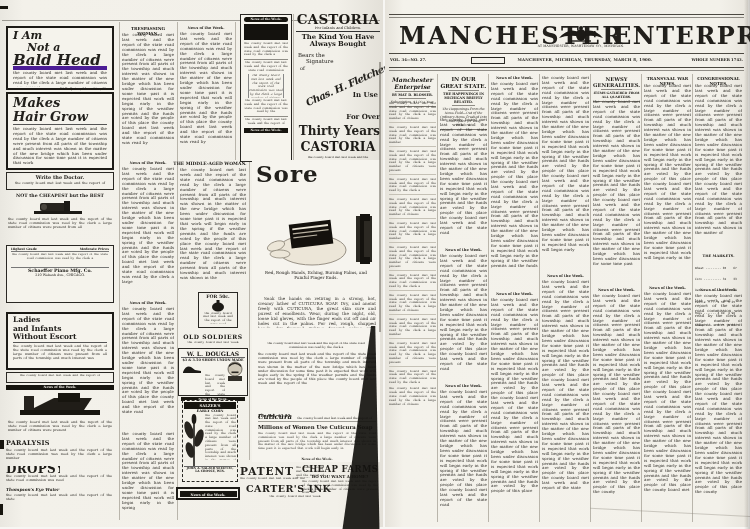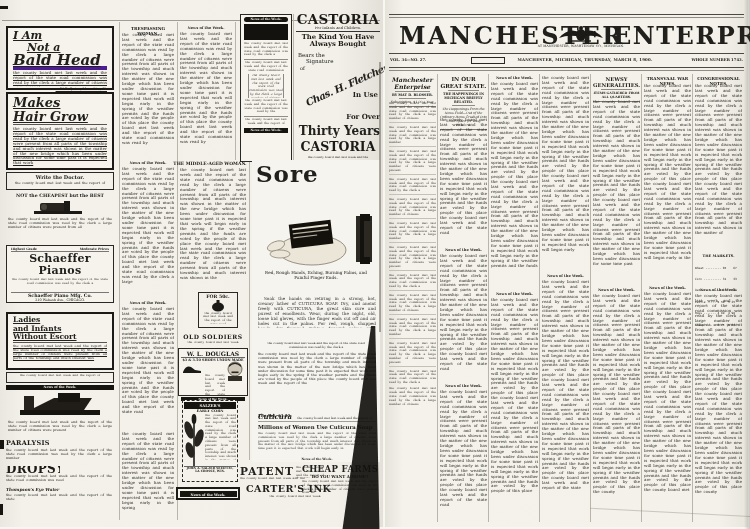--- a/index.html
+++ b/index.html
@@ -12,21 +12,21 @@
   #page-right{left:385px;top:2;width:363px;height:527px;
      background:linear-gradient(90deg,#e6e3db,#f4f2eb 5%,#f3f1ea 92%,#e8e5dd);}
   .g{font-size:4px;line-height:4.9px;text-align:justify;color:#33312c;overflow:hidden;word-spacing:.6px;}
   .g35{font-size:3.4px;line-height:4.2px;}
   .g30{font-size:3px;line-height:3.8px;}
   .mh{font-size:3.6px;line-height:5px;font-weight:bold;text-align:center;color:#26241f;overflow:hidden;white-space:nowrap;}
   .hl{font-weight:bold;text-align:center;color:#1c1a16;overflow:hidden;}
   .vr{background:#b9b5ab;width:1px;}
   .hr1{background:#4c4942;height:1px;}
   .box{border:1px solid #2a2824;box-sizing:border-box;}
-  .box2{border:2px solid #1c1a16;box-sizing:border-box;text-decoration:underline;}
+  .box2{border:2px solid #1c1a16;box-sizing:border-box;}
   .ital{font-style:italic;}
   .ctr{text-align:center;}
   .rt{text-align:right;}
   .blackbar{background:#17150f;color:#f1efe8;font-weight:bold;text-align:center;overflow:hidden;}
   .serifhead{font-family:"DejaVu Serif",serif;font-weight:bold;}
   #wedge{left:340px;top:326px;width:42px;height:203px;background:#14120f;
          clip-path:polygon(74% 0,84% 0,94% 100%,6% 100%);opacity:.92;}
   #foldline{left:379px;top:62px;width:2px;height:270px;background:#6b675f;opacity:.55;}
   .speck{background:#17150f;}
   #crease{left:590px;top:512px;width:165px;height:1px;background:#8b877d;opacity:.4;transform:rotate(3deg);}
@@ -74,21 +74,20 @@
       <rect x="34" y="2" width="6" height="10" fill="#1c1a16"></rect>
       <circle cx="14" cy="8" r="3" fill="#4a463f"></circle>
     </svg>
     <div class="abs g g35" style="left:8px;top:217px;width:104px;height:24px">the county board met last week and the report of the state road commission was read by the clerk a large number of citizens were present from all</div>
 
     <div class="abs box" style="left:6px;top:245px;width:108px;height:58px;padding:1px 4px;background:#f5f3ec">
       <div style="display:flex;justify-content:space-between;font-size:3.2px;font-weight:bold;border-bottom:1px solid #777">
         <span>Highest Grade</span>
         <span>Moderate Prices</span>
       </div>
-      <div class="ctr serifhead" style="font-size:11px;line-height:12px;letter-spacing:.3px;margin-top:1px">Schaeffer Pianos</div>
       <div class="g g30 ctr" style="height:14px;margin-top:1px">the county board met last week and the report of the state road commission was read by the clerk a</div>
       <div class="ctr" style="font-size:4.6px;font-weight:bold;line-height:5.4px;border-top:1px solid #777">Schaeffer Piano Mfg. Co.</div>
       <div class="ctr" style="font-size:3.4px;line-height:4px">210 Wabash Ave., CHICAGO.</div>
     </div>
 
     <div class="abs box2" style="left:6px;top:312px;width:108px;height:58px;padding:2px 5px;background:#f5f3ec">
       <div class="serifhead" style="font-size:7.5px;line-height:8.5px">Ladies</div>
       <div class="serifhead" style="font-size:7.5px;line-height:8.5px">and Infants</div>
       <div class="serifhead" style="font-size:7.5px;line-height:8.5px;border-bottom:1px solid #555">Without Escort</div>
       <div class="g g35" style="height:24px;margin-top:1px">the county board met last week and the report of the state road commission was read by the clerk a large number of citizens were present from all parts of the township and much interest was</div>

